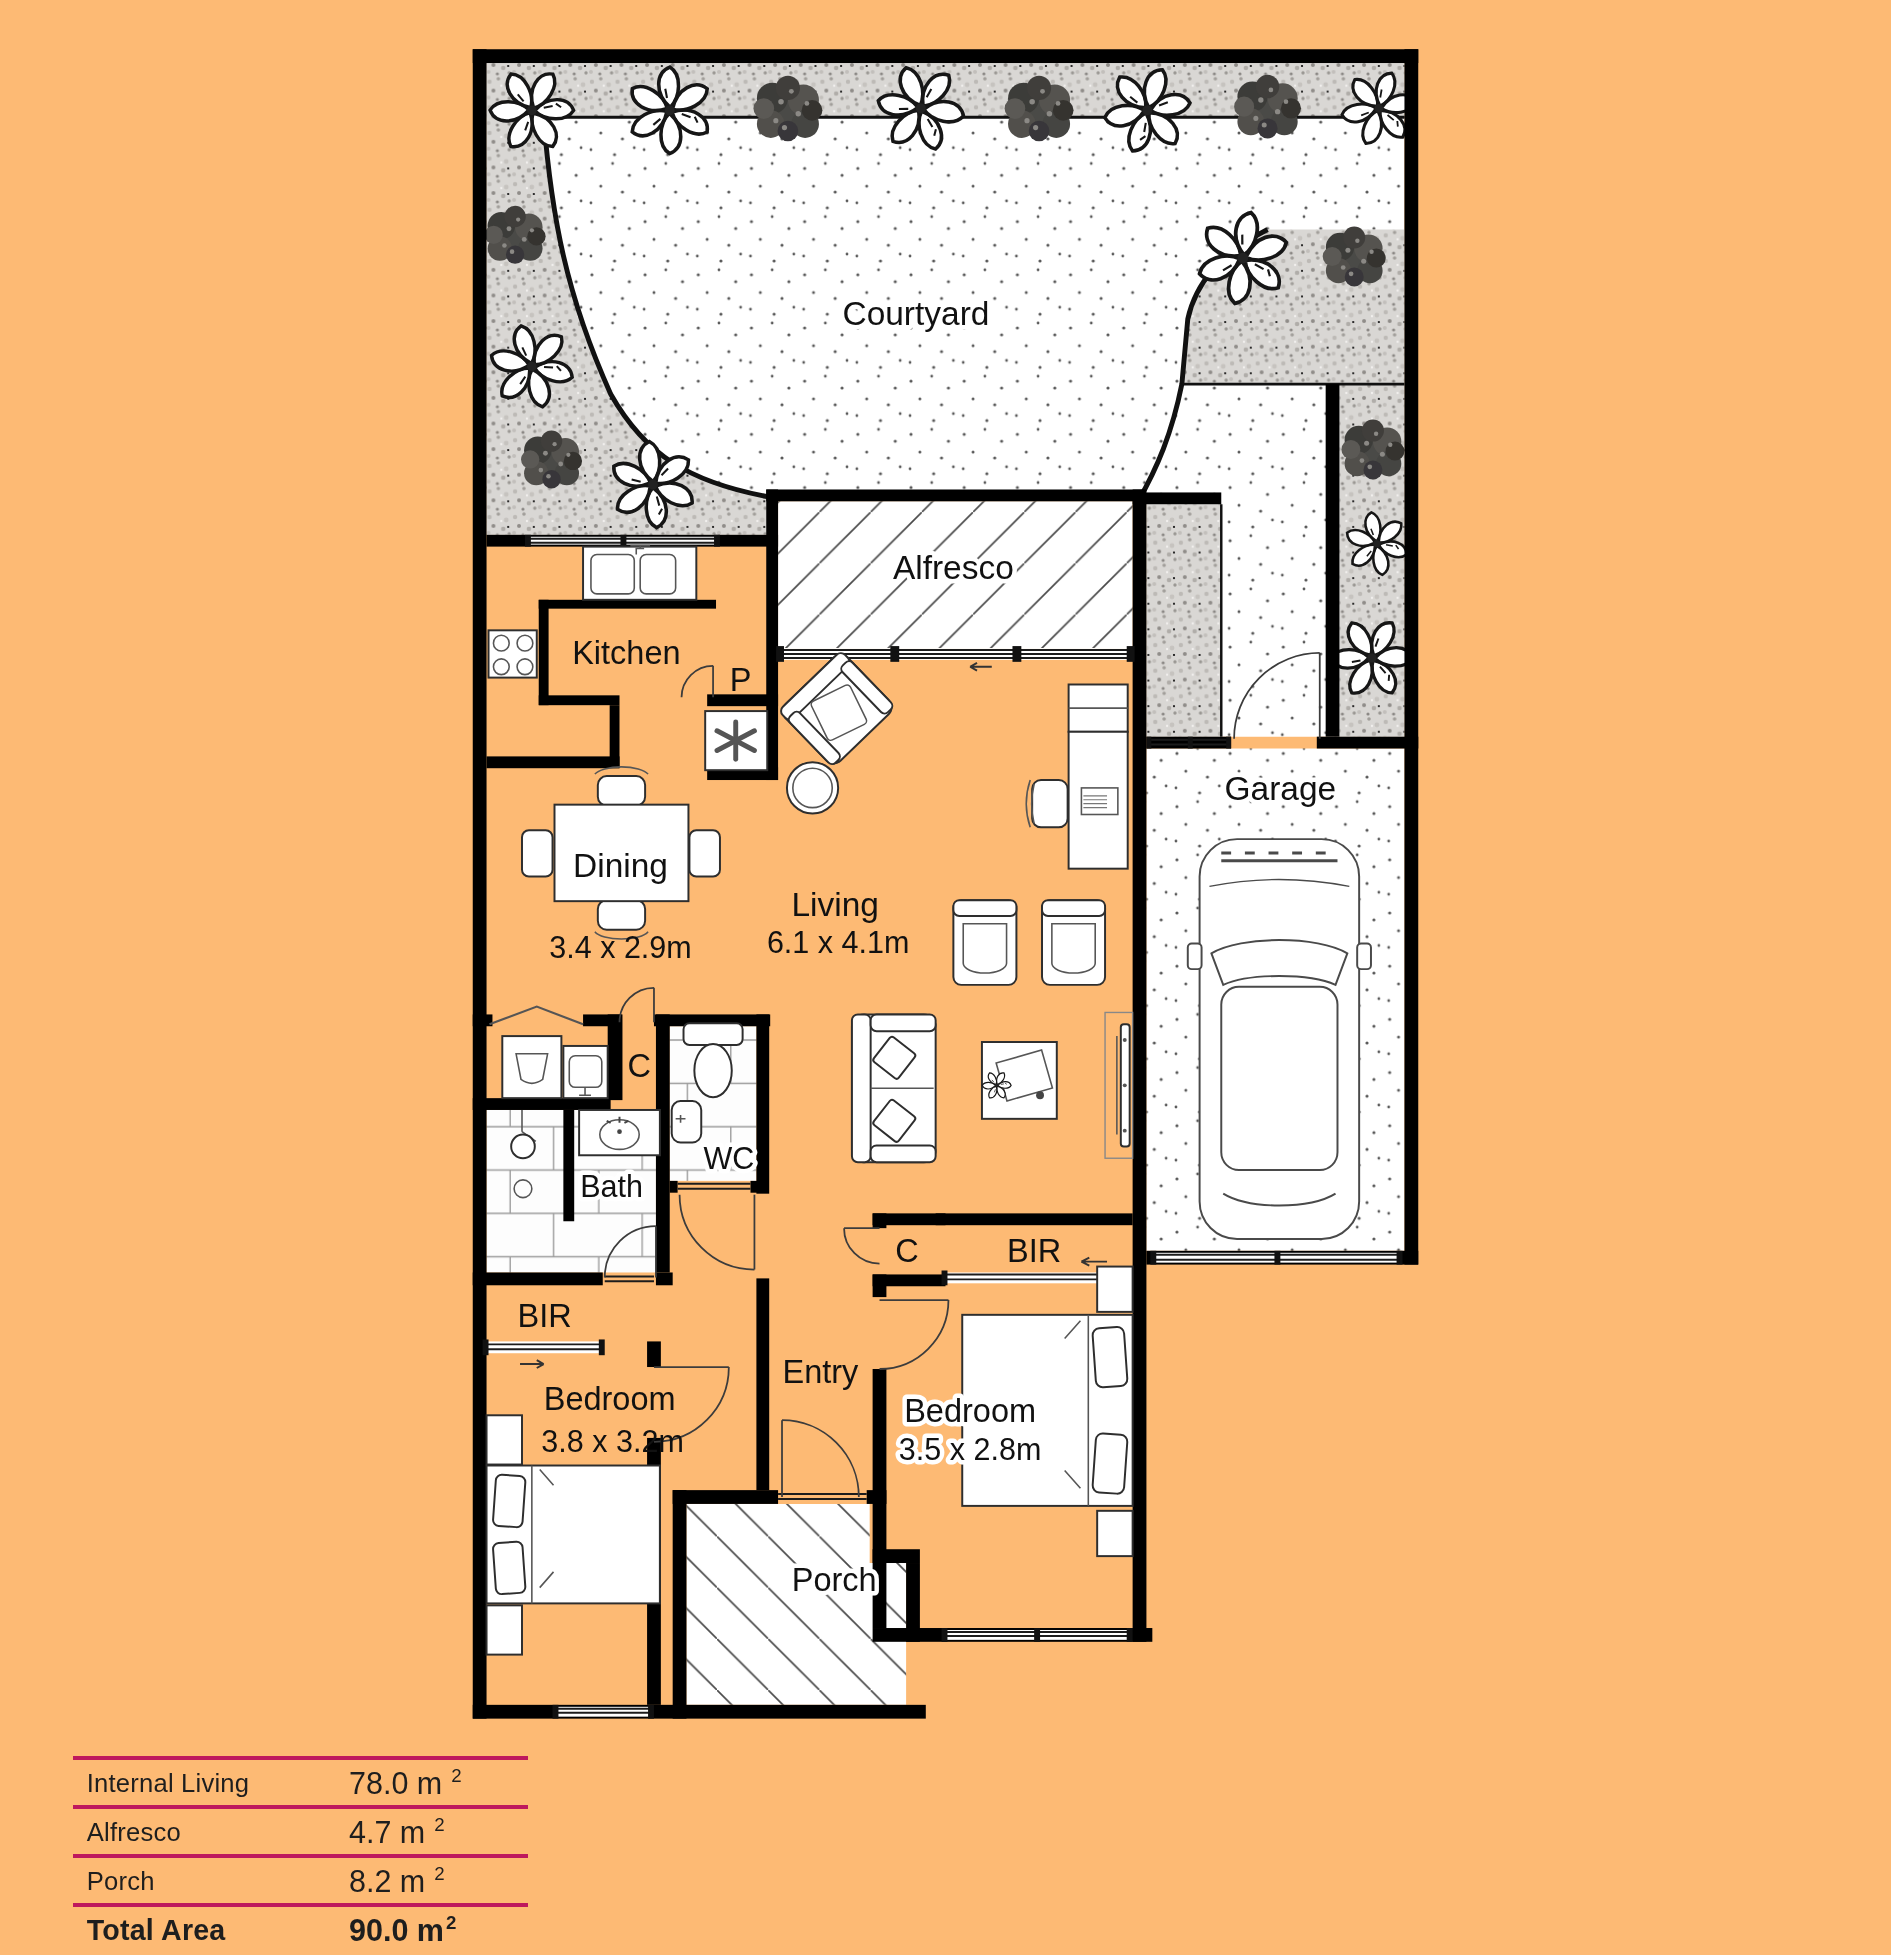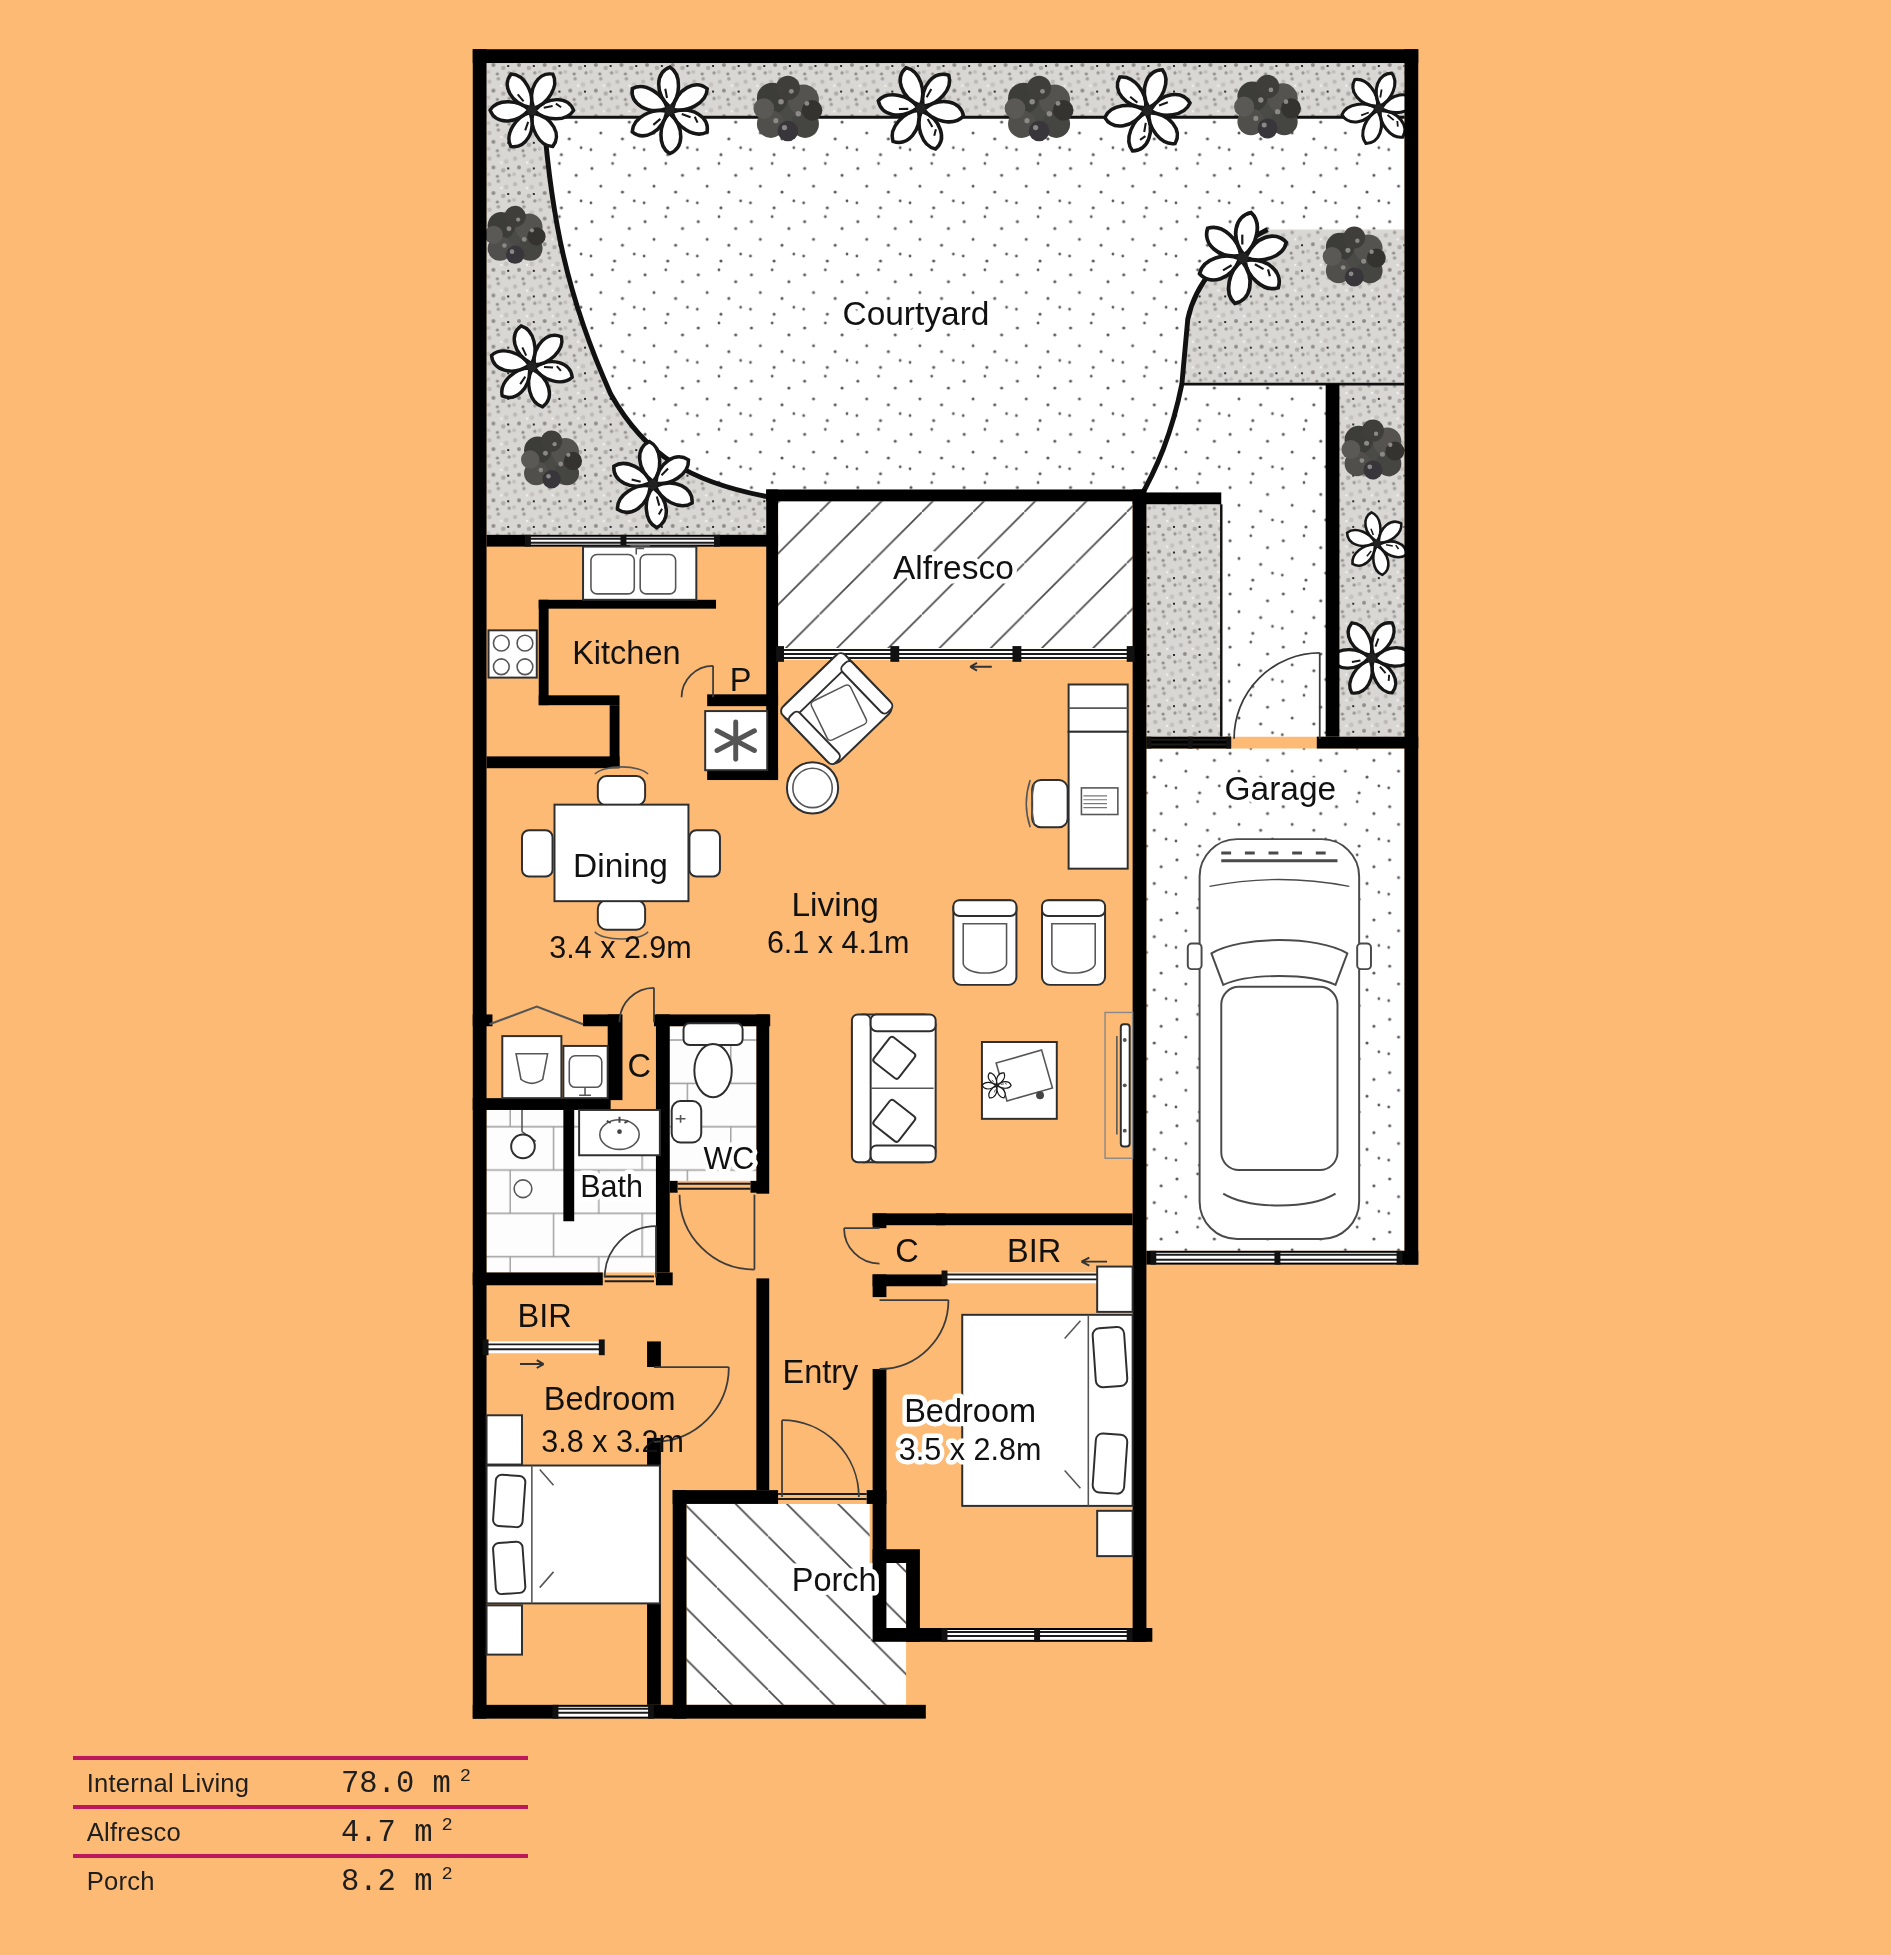--- a/index.html
+++ b/index.html
@@ -17,21 +17,21 @@
   .arc{fill:none;stroke:#3c3c3c;stroke-width:1.8;}
   .thinline{stroke:#111;stroke-width:3;fill:none;}
   .winline{stroke:#1c1c1c;stroke-width:2;fill:none;}
   .winbox{fill:#fff;}
   .post{fill:#111;}
 
   
   .area-table{position:absolute;left:73px;top:1756px;width:455px;color:#1e1e1e;}
   .arow{box-sizing:border-box;height:49px;border-top:4px solid #be185d;position:relative;}
   .arow .alabel{position:absolute;left:13.8px;top:50%;transform:translateY(-50%);font-size:25.6px;letter-spacing:0.2px;}
-  .arow .avalue{position:absolute;left:268px;top:50%;transform:translateY(-50%);font-size:30.5px;white-space:nowrap;font-family:Liberation Mono, monospace;}
+  .arow .avalue{position:absolute;left:276px;top:50%;transform:translateY(-50%);font-size:30.5px;white-space:nowrap;}
   .arow sup{font-size:18.7px;margin-left:8.9px;}
   .arow.total{height:50px;}
   .arow.total .alabel,.arow.total .avalue{font-weight:bold;font-size:28.6px;}
   .arow.total .avalue{font-size:30.5px;}
   .arow.total sup{margin-left:2px;}
 </style>
 </head>
 <body>
 
 <div class="stage">
@@ -517,15 +517,19 @@
     <span class="avalue"><span>78.0 m</span><sup>2</sup></span>
   </div>
   <div class="arow">
     <span class="alabel">Alfresco</span>
     <span class="avalue"><span>4.7 m</span><sup>2</sup></span>
   </div>
   <div class="arow">
     <span class="alabel">Porch</span>
     <span class="avalue"><span>8.2 m</span><sup>2</sup></span>
   </div>
+  <div class="arow total">
+    <span class="alabel">Total Area</span>
+    <span class="avalue"><span>90.0 m</span><sup>2</sup></span>
+  </div>
 </div>
 </div>
 
 
 </body></html>

